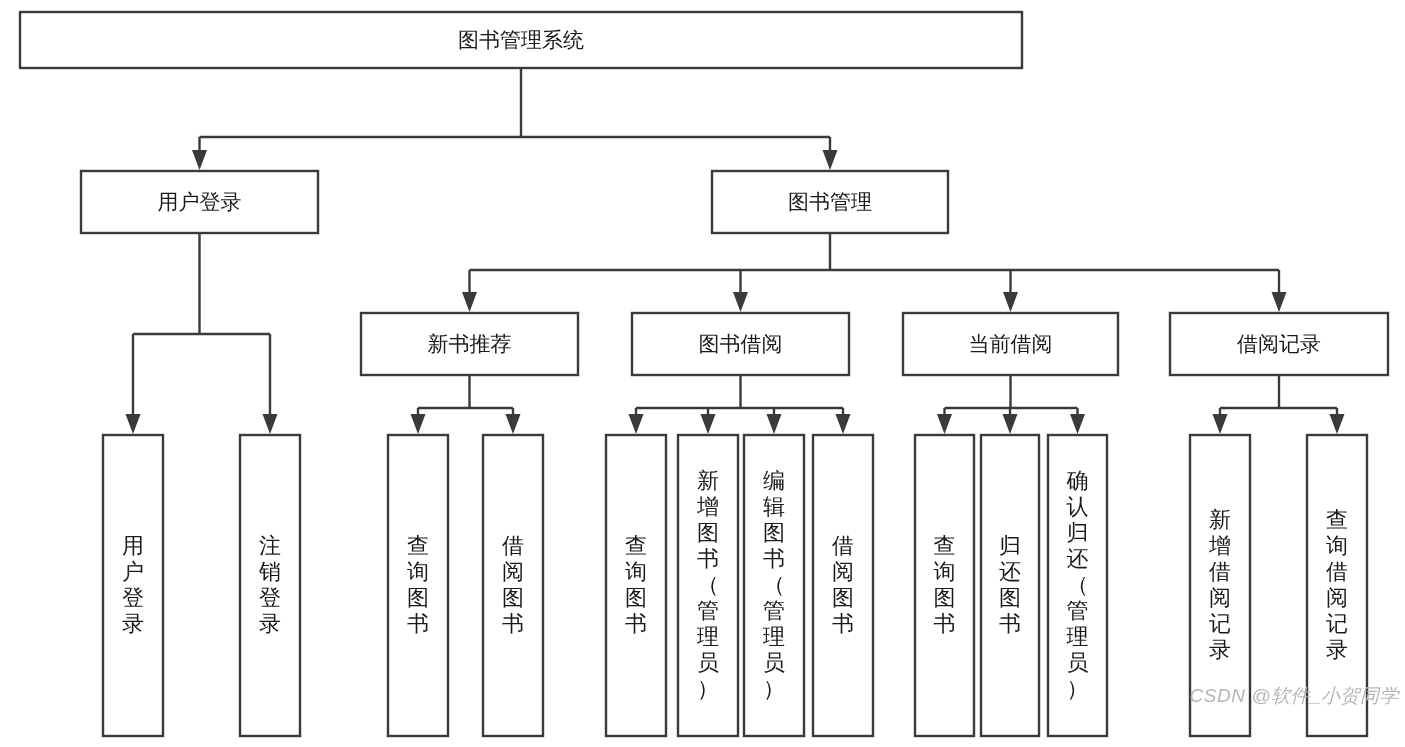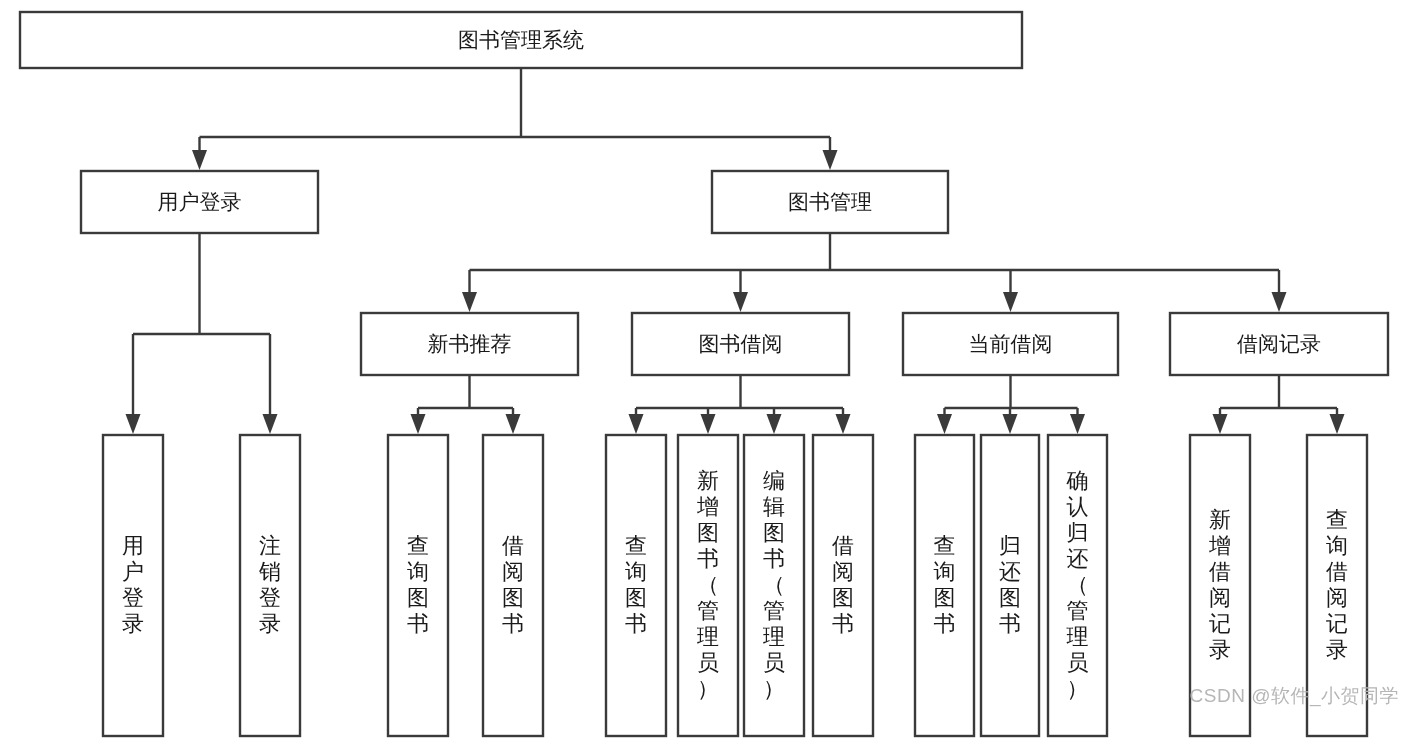--- a/index.html
+++ b/index.html
@@ -57,20 +57,21 @@
   }
   .watermark-text {
     position: absolute;
     right: 6px;
     bottom: 6px;
     font-family: "Liberation Sans", "DejaVu Sans", sans-serif;
     font-size: 19px;
     color: #b6b6b6;
     white-space: nowrap;
     letter-spacing: 0.5px;
+    font-style: italic;
   }
 </style>
 </head>
 <body>
 
 <div id="diagram-root">
   <svg class="diagram-canvas" viewBox="0 0 1405 747">
     <g id="connectors-layer">
         <path class="connector" d="M 521 68 L 521 137"></path>
         <path class="connector" d="M 199.5 137 L 830 137"></path>

